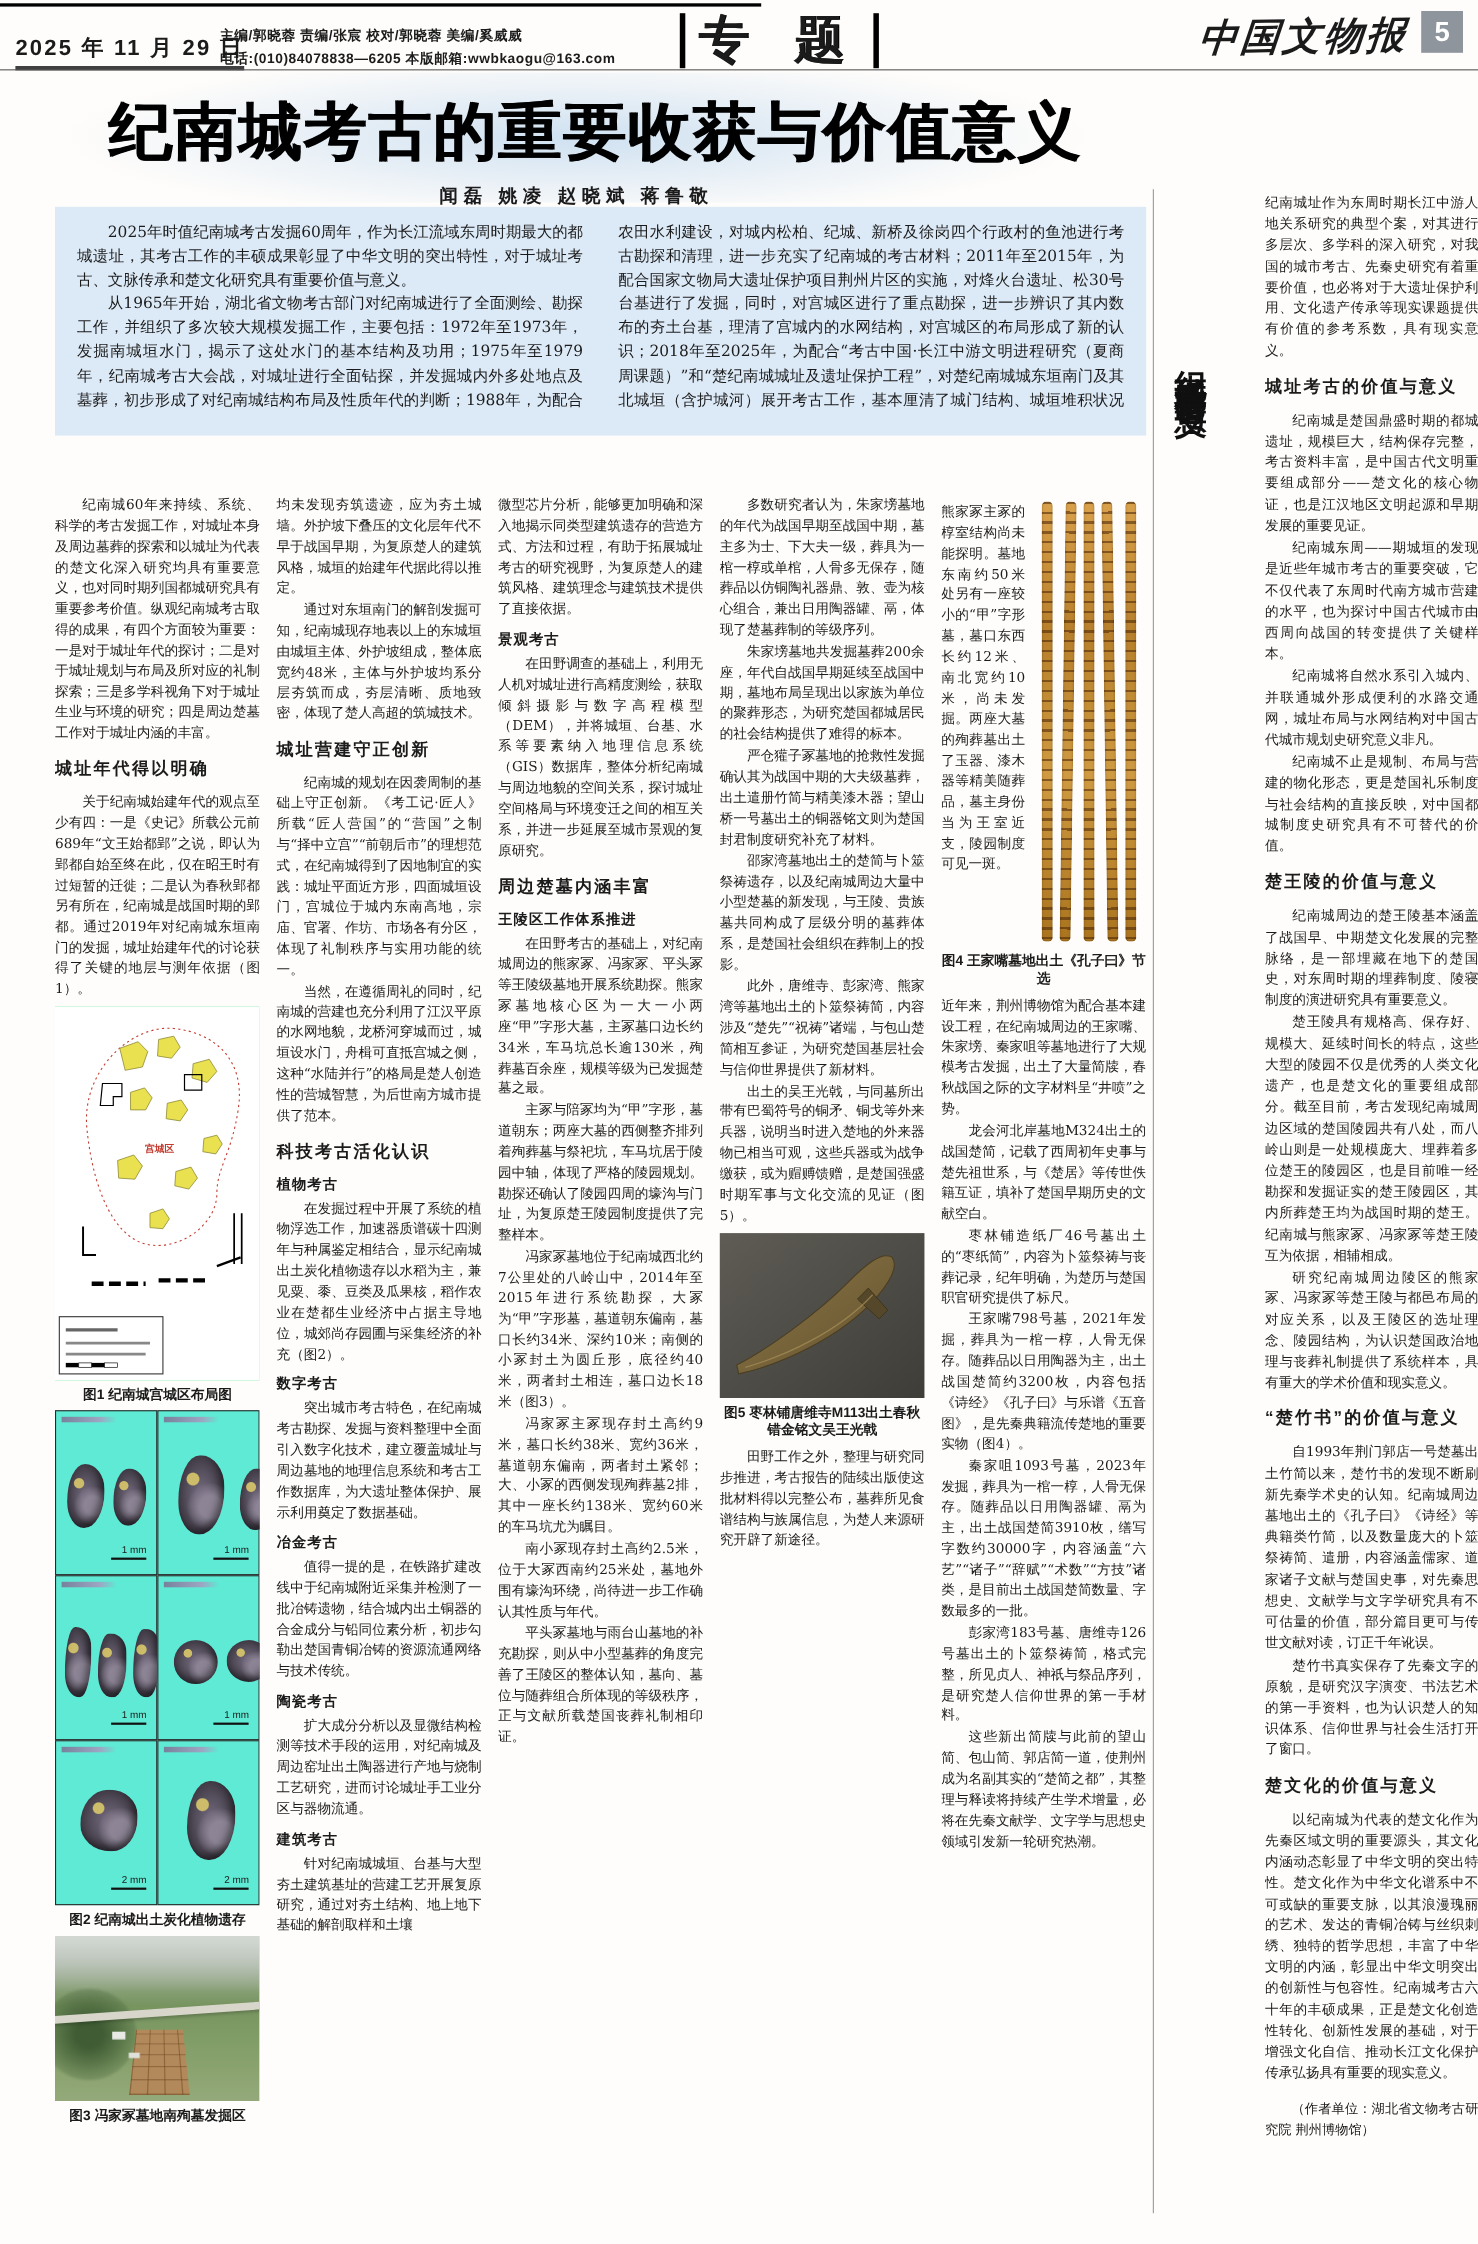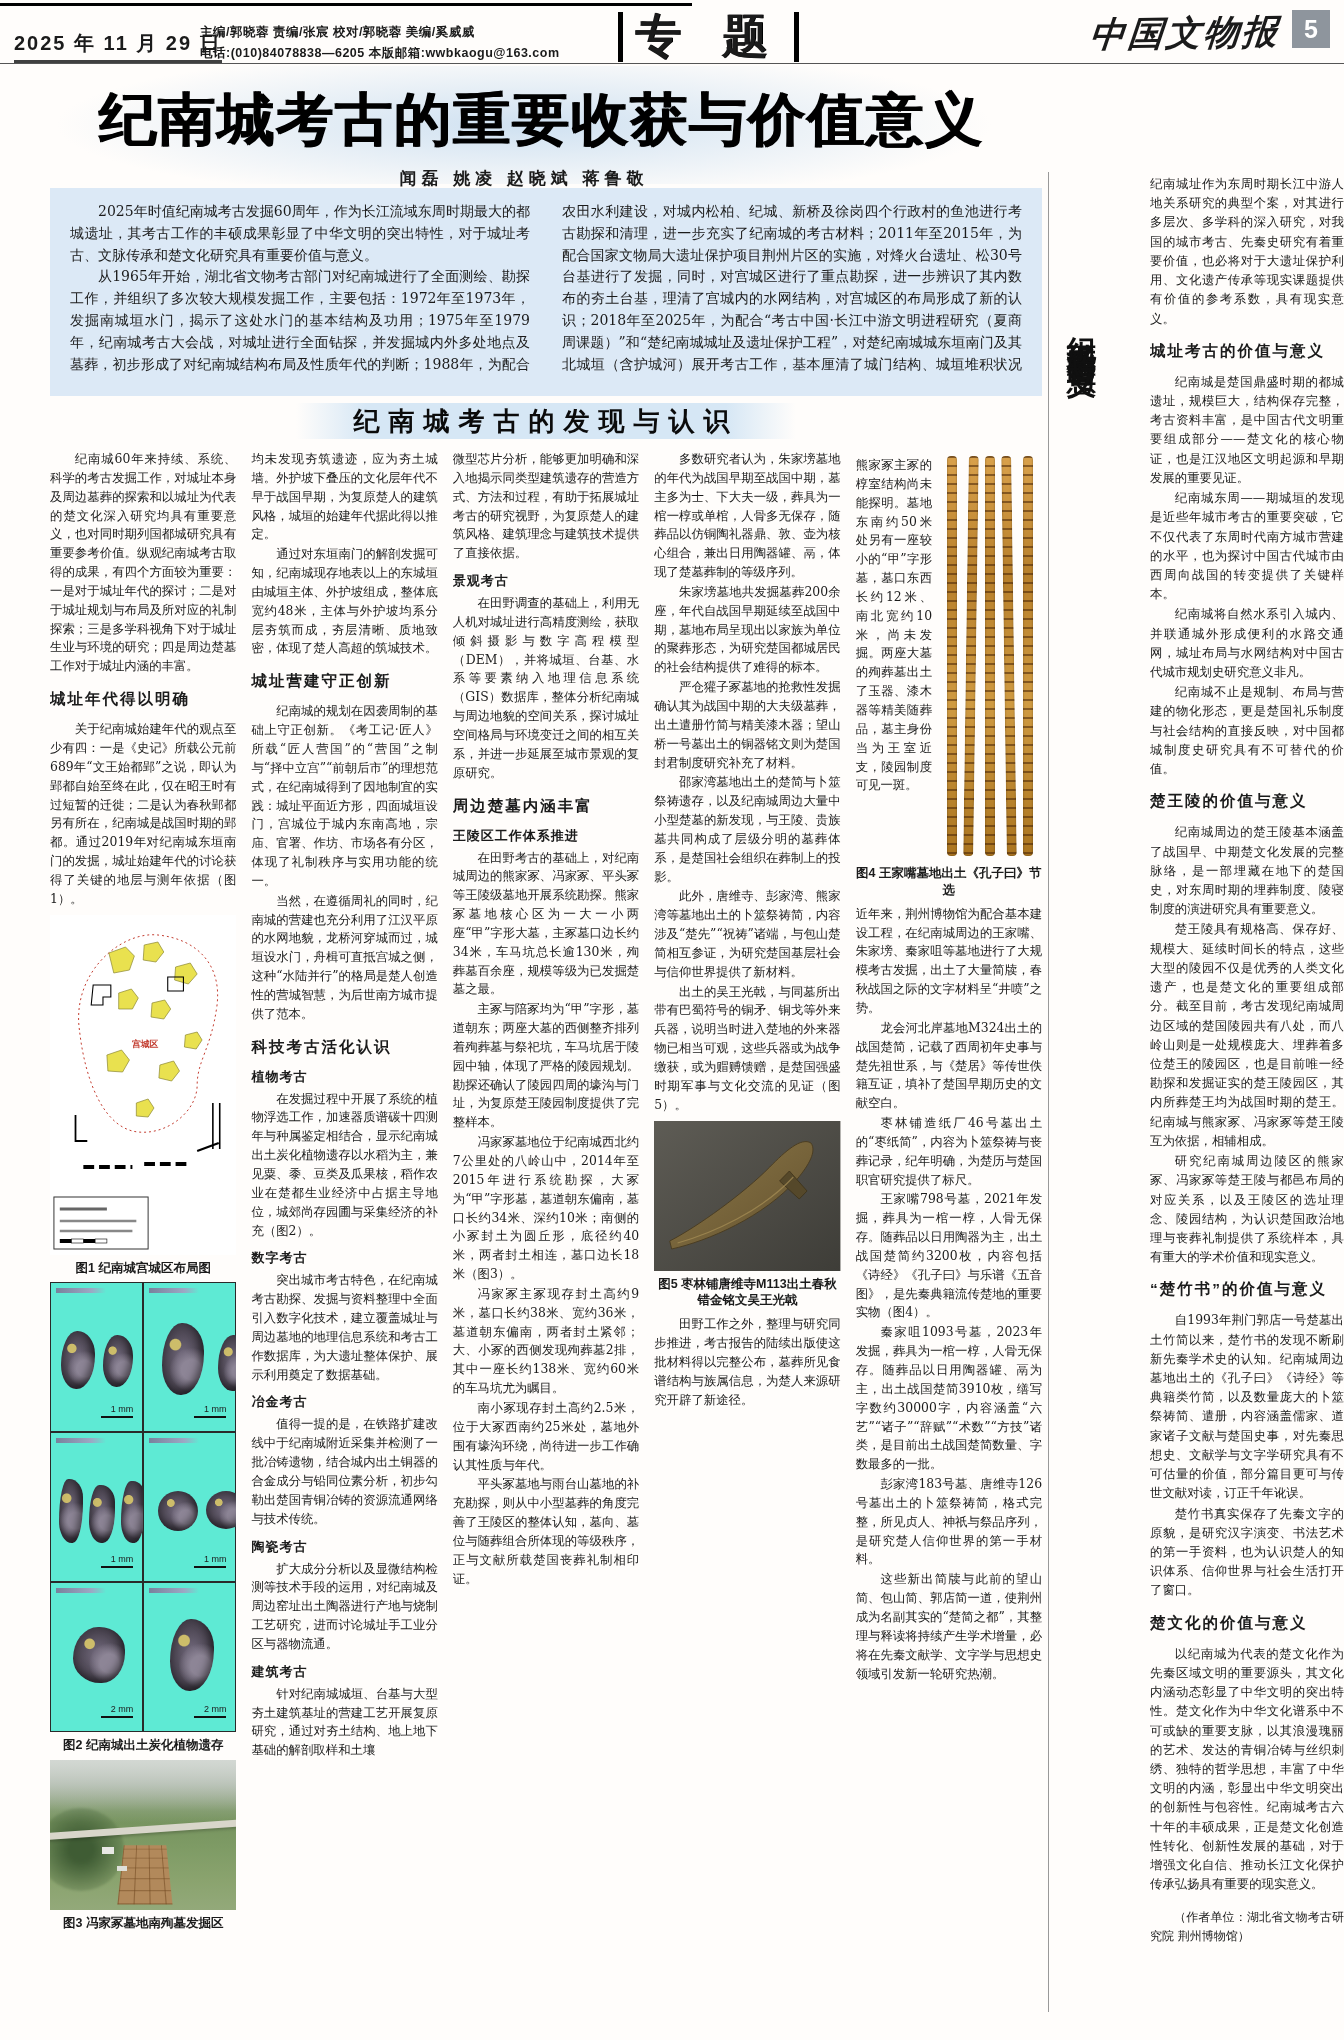--- a/index.html
+++ b/index.html
@@ -135,21 +135,20 @@
   <div class="headline-wrap">
     <div class="headline">纪南城考古的重要收获与价值意义</div>
     <div class="authors">闻磊 姚凌 赵晓斌 蒋鲁敬</div>
   </div>
 
   <div class="intro">
       <p>2025年时值纪南城考古发掘60周年，作为长江流域东周时期最大的都城遗址，其考古工作的丰硕成果彰显了中华文明的突出特性，对于城址考古、文脉传承和楚文化研究具有重要价值与意义。</p>
       <p>从1965年开始，湖北省文物考古部门对纪南城进行了全面测绘、勘探工作，并组织了多次较大规模发掘工作，主要包括：1972年至1973年，发掘南城垣水门，揭示了这处水门的基本结构及功用；1975年至1979年，纪南城考古大会战，对城址进行全面钻探，并发掘城内外多处地点及墓葬，初步形成了对纪南城结构布局及性质年代的判断；1988年，为配合农田水利建设，对城内松柏、纪城、新桥及徐岗四个行政村的鱼池进行考古勘探和清理，进一步充实了纪南城的考古材料；2011年至2015年，为配合国家文物局大遗址保护项目荆州片区的实施，对烽火台遗址、松30号台基进行了发掘，同时，对宫城区进行了重点勘探，进一步辨识了其内数布的夯土台基，理清了宫城内的水网结构，对宫城区的布局形成了新的认识；2018年至2025年，为配合“考古中国·长江中游文明进程研究（夏商周课题）”和“楚纪南城城址及遗址保护工程”，对楚纪南城城东垣南门及其北城垣（含护城河）展开考古工作，基本厘清了城门结构、城垣堆积状况及其建筑年代，并发现了早期城垣遗迹的存在，为城址形制变迁和城垣的营建提供了新的证据。对城内松37号台基、纪7号台基分别进行考古发掘工作，为研究纪南城内宫殿建筑形式和格局提供了宝贵的线索。同时，纪南城周边墓葬也进行过诸多考古工作，对明确城址年代、丰富城址内涵也起到至关重要的作用。</p>
     </div>
 
-  <div class="banner">纪南城考古的发现与认识</div>
 
   <div class="body">
     <div class="bcol">
         <p class="p">纪南城60年来持续、系统、科学的考古发掘工作，对城址本身及周边墓葬的探索和以城址为代表的楚文化深入研究均具有重要意义，也对同时期列国都城研究具有重要参考价值。纵观纪南城考古取得的成果，有四个方面较为重要：一是对于城址年代的探讨；二是对于城址规划与布局及所对应的礼制探索；三是多学科视角下对于城址生业与环境的研究；四是周边楚墓工作对于城址内涵的丰富。</p>
         <div class="h">城址年代得以明确</div>
         <p class="p">关于纪南城始建年代的观点至少有四：一是《史记》所载公元前689年“文王始都郢”之说，即认为郢都自始至终在此，仅在昭王时有过短暂的迁徙；二是认为春秋郢都另有所在，纪南城是战国时期的郢都。通过2019年对纪南城东垣南门的发掘，城址始建年代的讨论获得了关键的地层与测年依据（图1）。</p>
         <figure class="figbox">
   <div class="map">
     <svg viewBox="0 0 190 340" preserveAspectRatio="none">
       <rect width="190" height="340" fill="#ffffff"></rect>

